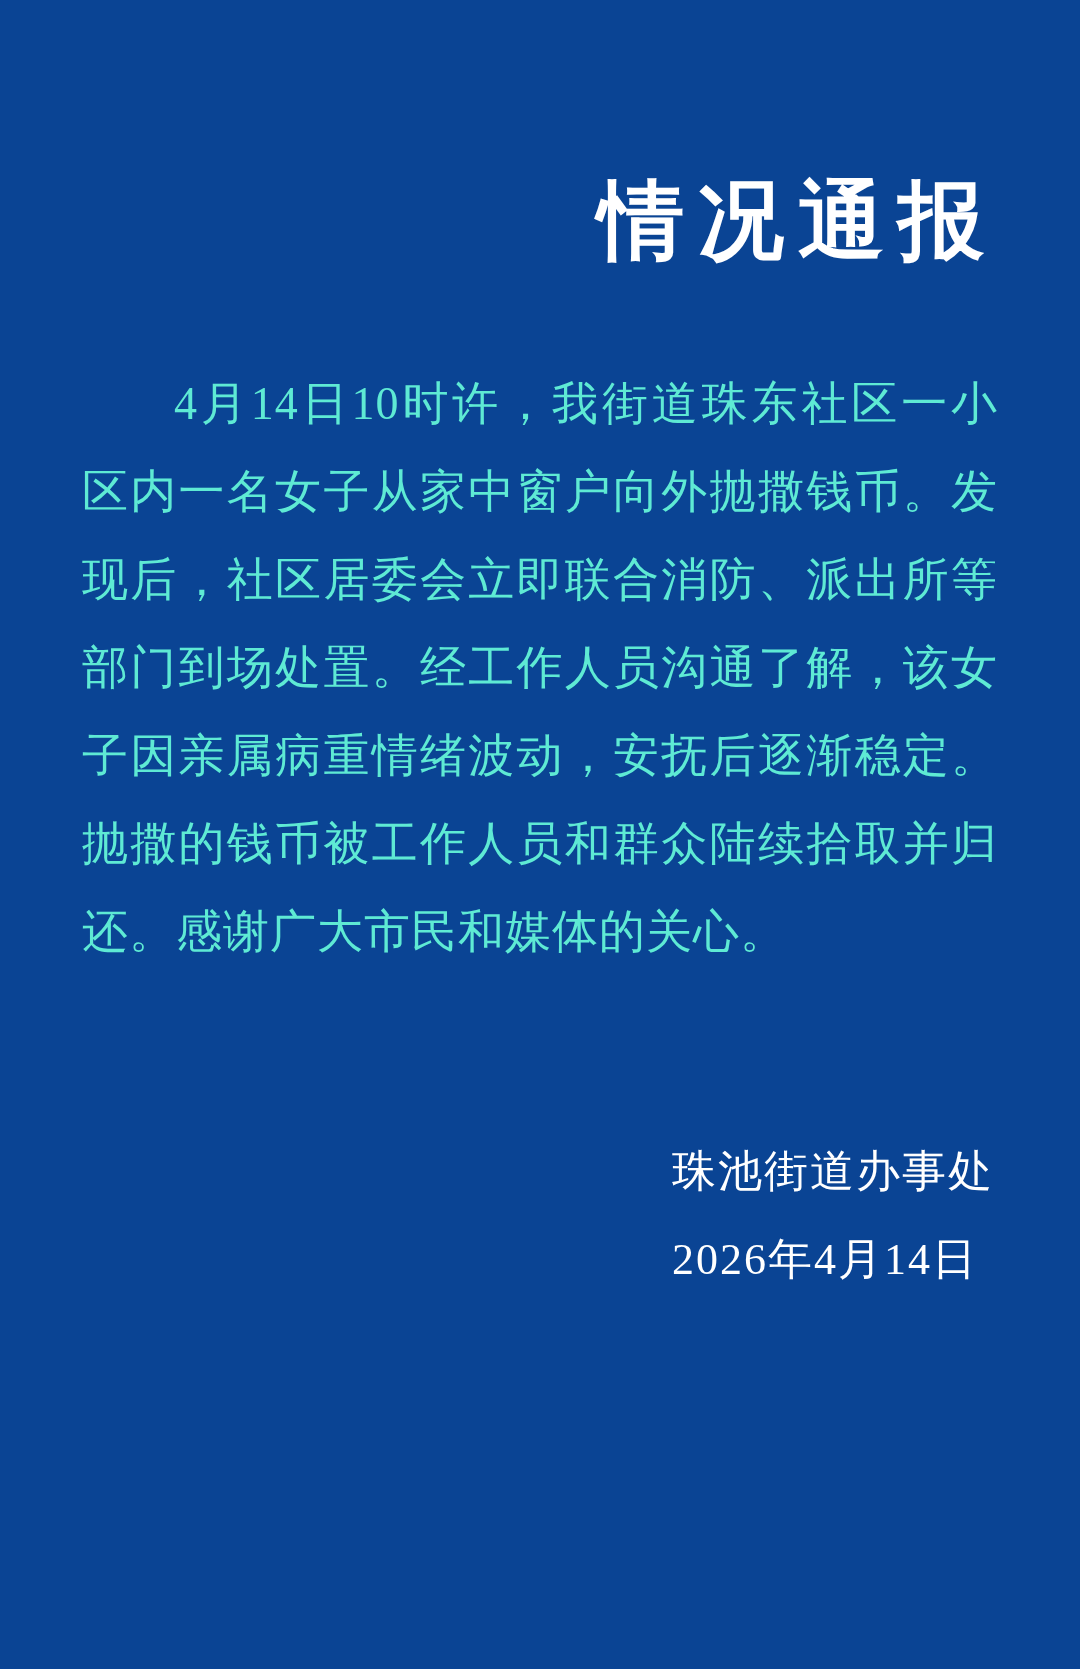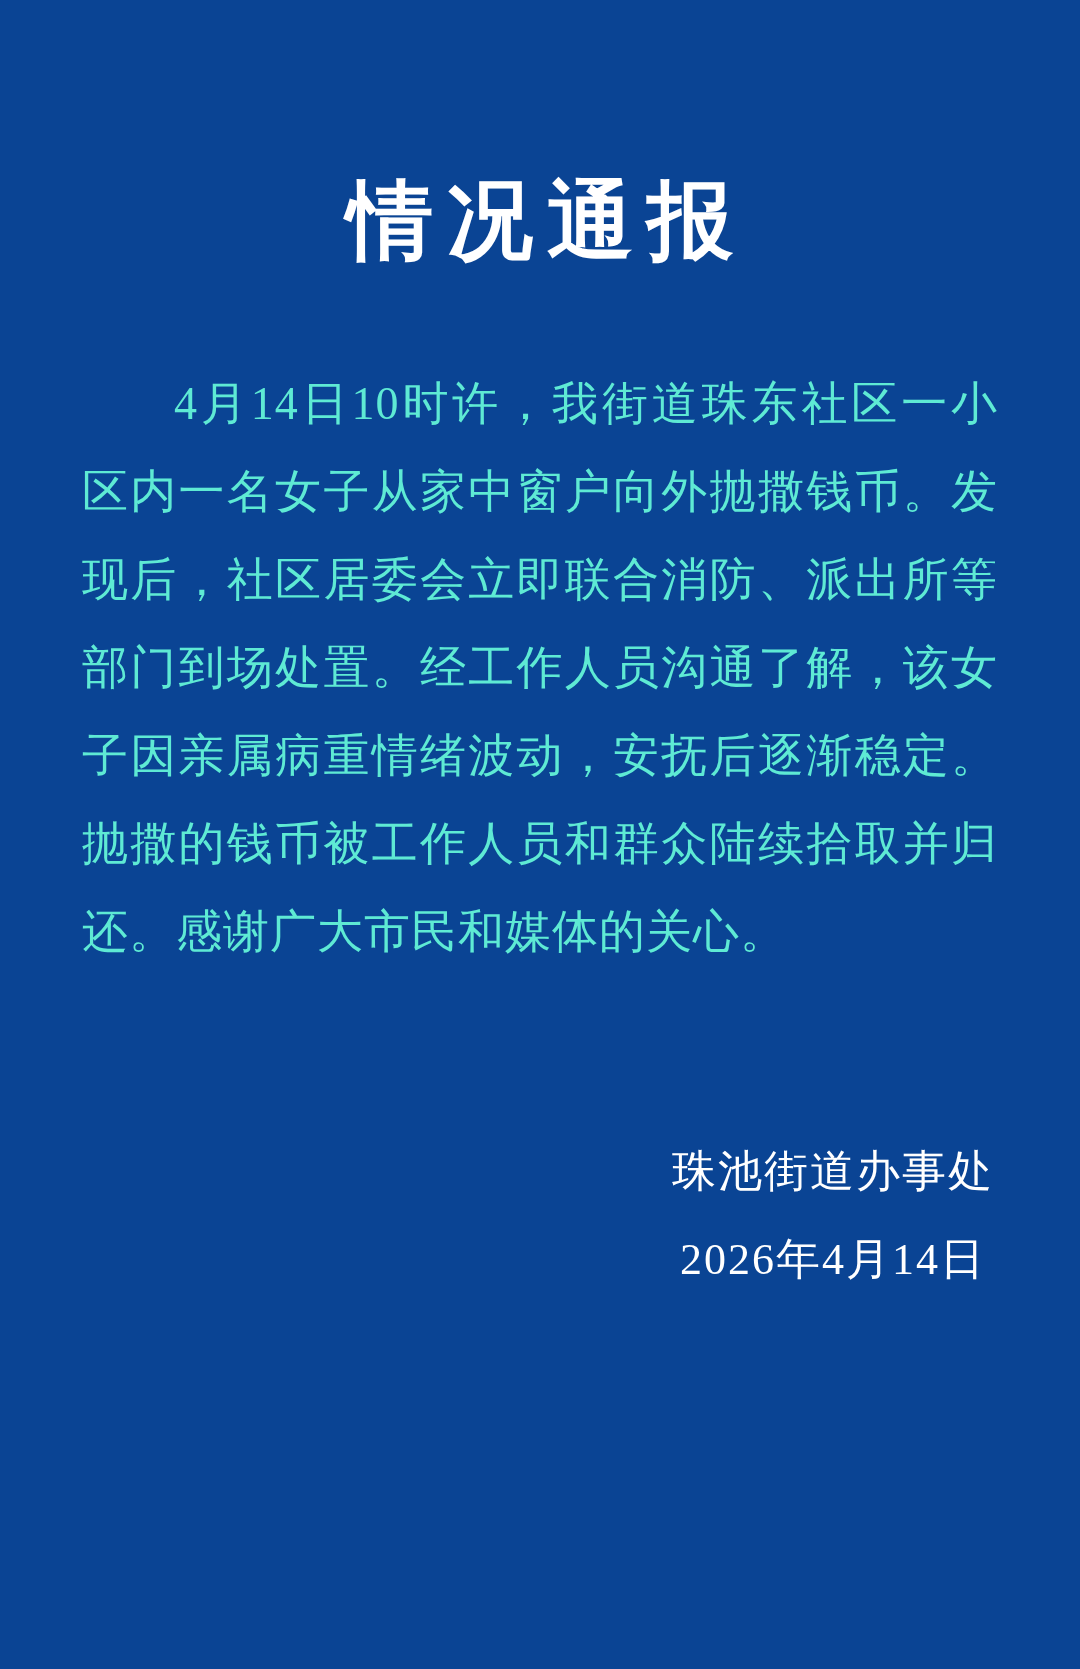--- a/index.html
+++ b/index.html
@@ -16,21 +16,21 @@
   }
   .notice {
     width: 1080px;
     height: 1669px;
     box-sizing: border-box;
     padding: 0 82px;
     position: relative;
     display: block;
   }
   .title {
-    text-align: center;
+    text-align: right;
     font-size: 86px;
     font-weight: bold;
     letter-spacing: 14px;
     line-height: 1;
     padding-top: 178px;
     text-indent: 14px;
     color: #ffffff;
     font-family: "Liberation Serif", "DejaVu Serif", serif;
   }
   .body-text {
@@ -40,21 +40,21 @@
     text-align: justify;
     text-justify: inter-ideograph;
     text-indent: 92px;
     letter-spacing: 1px;
     color: #5eead4;
   }
   .signature {
     position: absolute;
     right: 86px;
     top: 1128px;
-    text-align: center;
+    text-align: left;
     font-size: 44px;
     line-height: 88px;
     letter-spacing: 2px;
     color: #ffffff;
   }
   .sig-line {
     display: block;
     white-space: nowrap;
   }
 </style>

